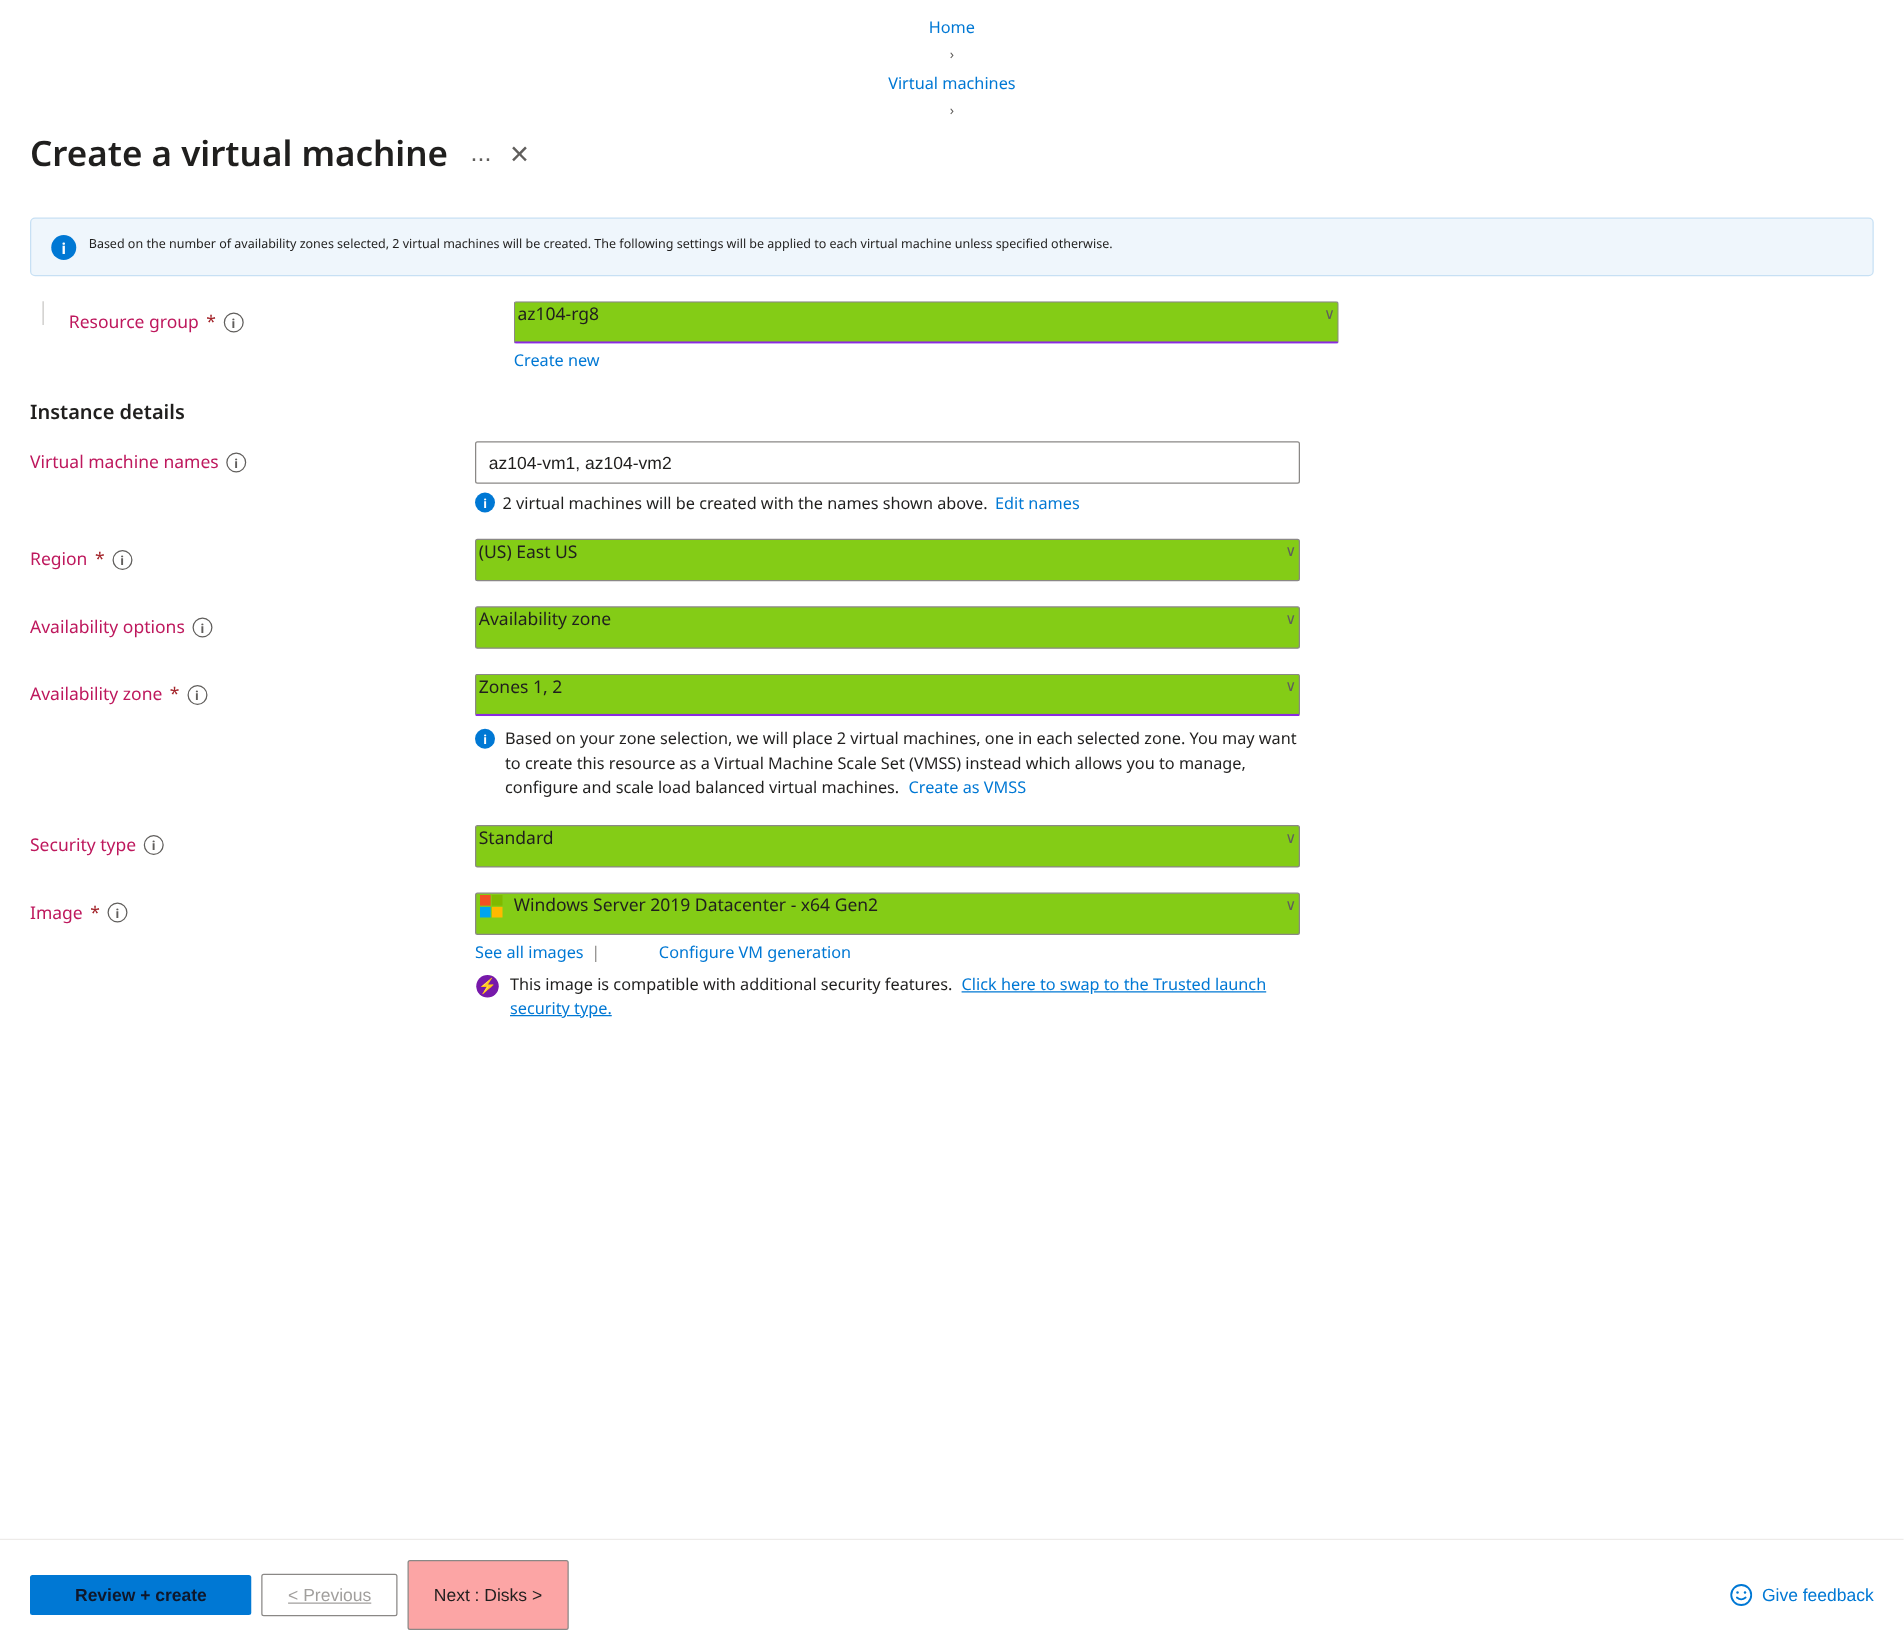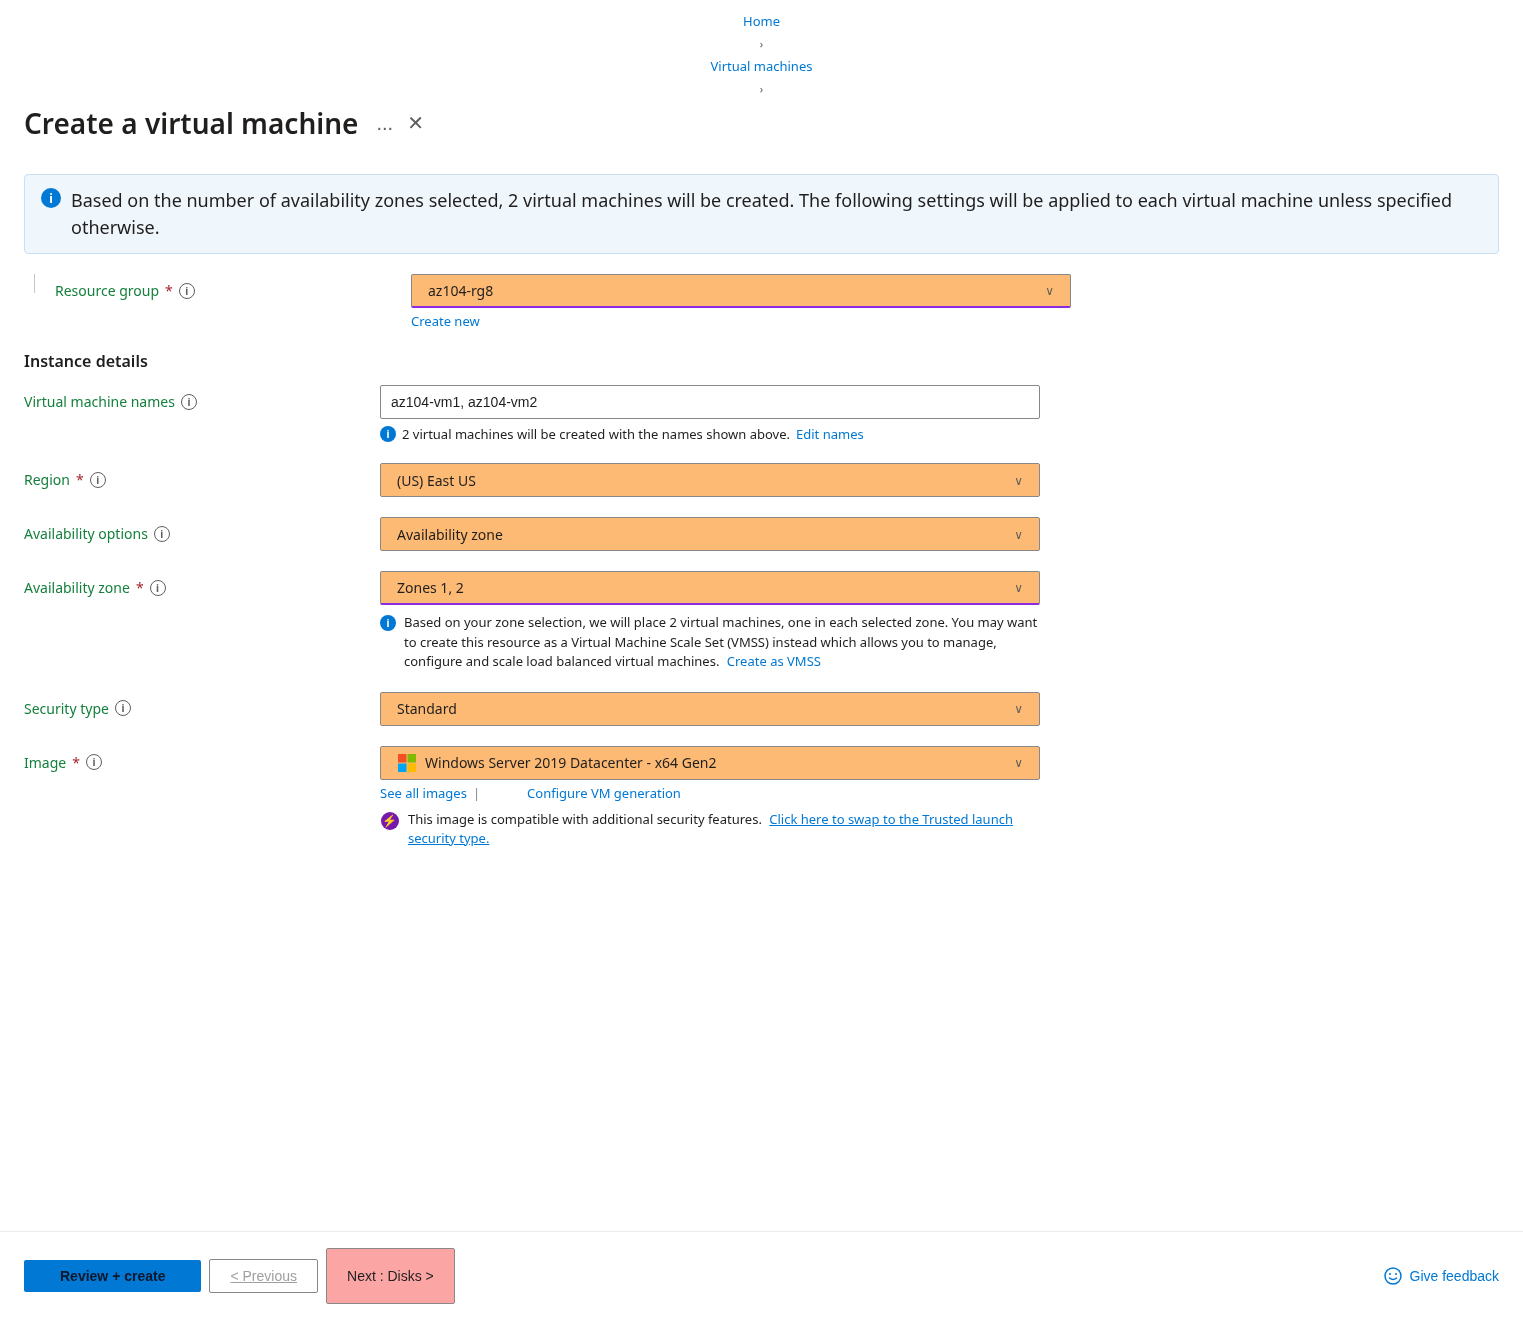--- a/index.html
+++ b/index.html
@@ -89,23 +89,24 @@
       color: #fff;
       display: flex;
       align-items: center;
       justify-content: center;
       font-size: 12px;
       font-weight: 700;
       flex-shrink: 0;
       margin-top: 1px;
     }
     .info-banner-text {
-      font-size: 18px;
+      font-size: 10px;
       color: #201f1e;
       line-height: 1.5;
+      text-align: right;
     }
 
     
     .form-area {
       padding: 0 24px;
       flex: 1;
     }
 
     
     .form-row {
@@ -117,21 +118,21 @@
     .form-label-col {
       width: 340px;
       flex-shrink: 0;
       display: flex;
       align-items: center;
       gap: 6px;
       padding-top: 7px;
     }
     .form-label {
       font-size: 14px;
-      color: #15803d;
+      color: #be185d;
     }
     .required-star {
       color: #a4262c;
       font-size: 14px;
     }
     .info-circle {
       width: 16px;
       height: 16px;
       border-radius: 50%;
       border: 1px solid #605e5c;
@@ -148,27 +149,27 @@
       flex: 1;
       max-width: 660px;
     }
 
     
     .dropdown-select {
       width: 100%;
       height: 34px;
       border: 1px solid #8a8886;
       border-radius: 2px;
-      padding: 0 16px;
-      font-size: 14px;
-      color: #201f1e;
-      background: #fdba74;
-      cursor: pointer;
-      display: flex;
-      align-items: center;
+      padding: 0 2px;
+      font-size: 14px;
+      color: #201f1e;
+      background: #84cc16;
+      cursor: pointer;
+      display: flex;
+      align-items: flex-start;
       justify-content: space-between;
       position: relative;
     }
     .dropdown-select.active-border {
       border-bottom: 2px solid #8a2be2;
       border-color: #8a8886;
       border-bottom-color: #8a2be2;
     }
     .dropdown-chevron {
       color: #605e5c;

